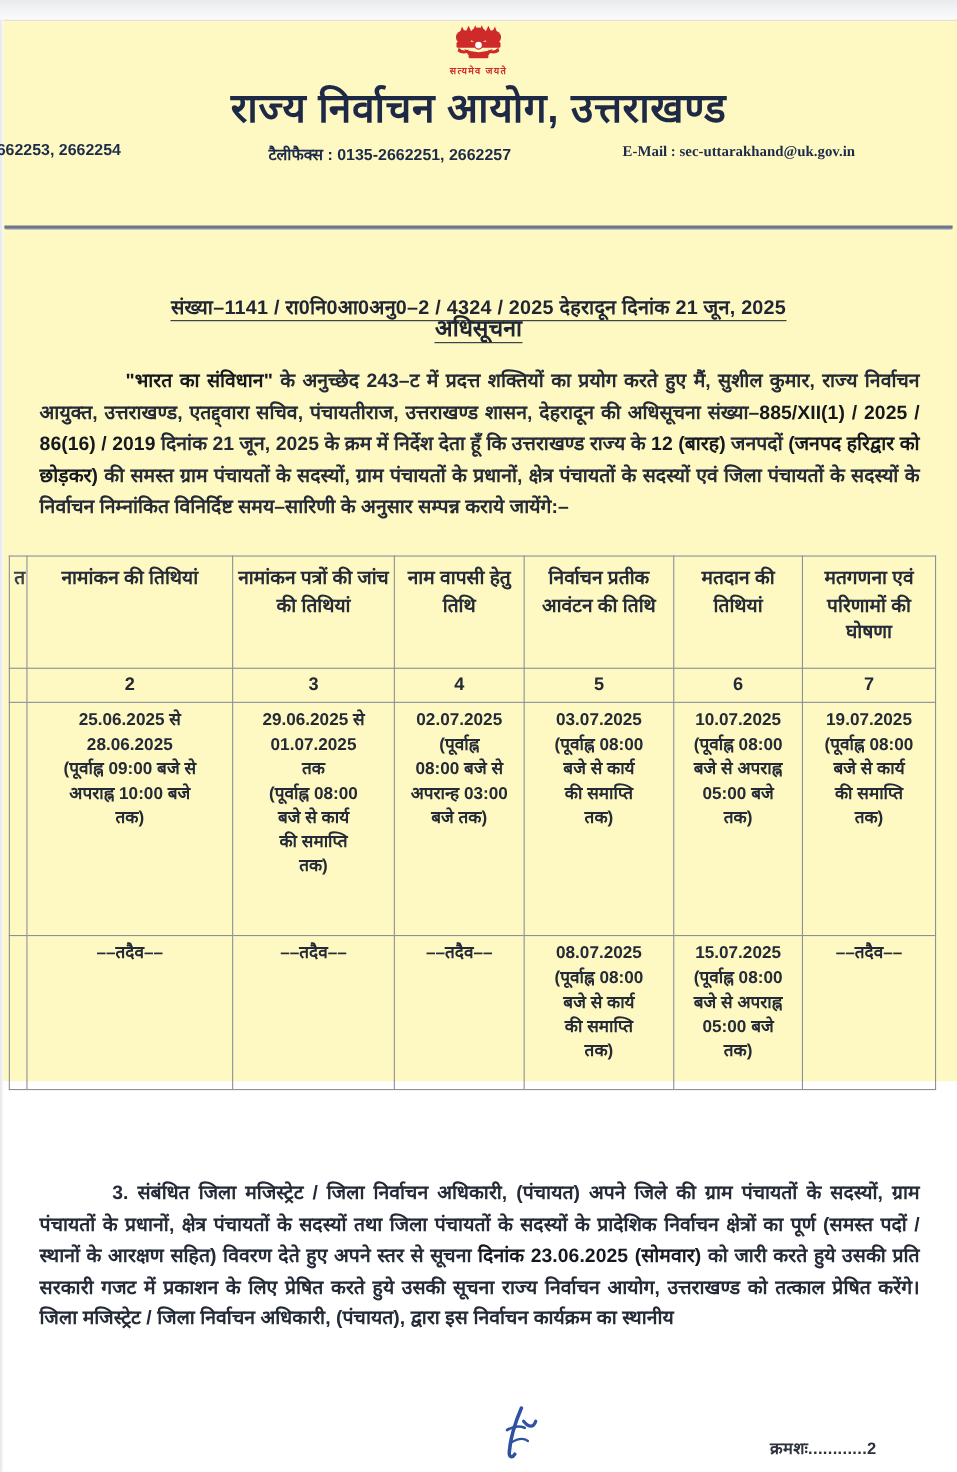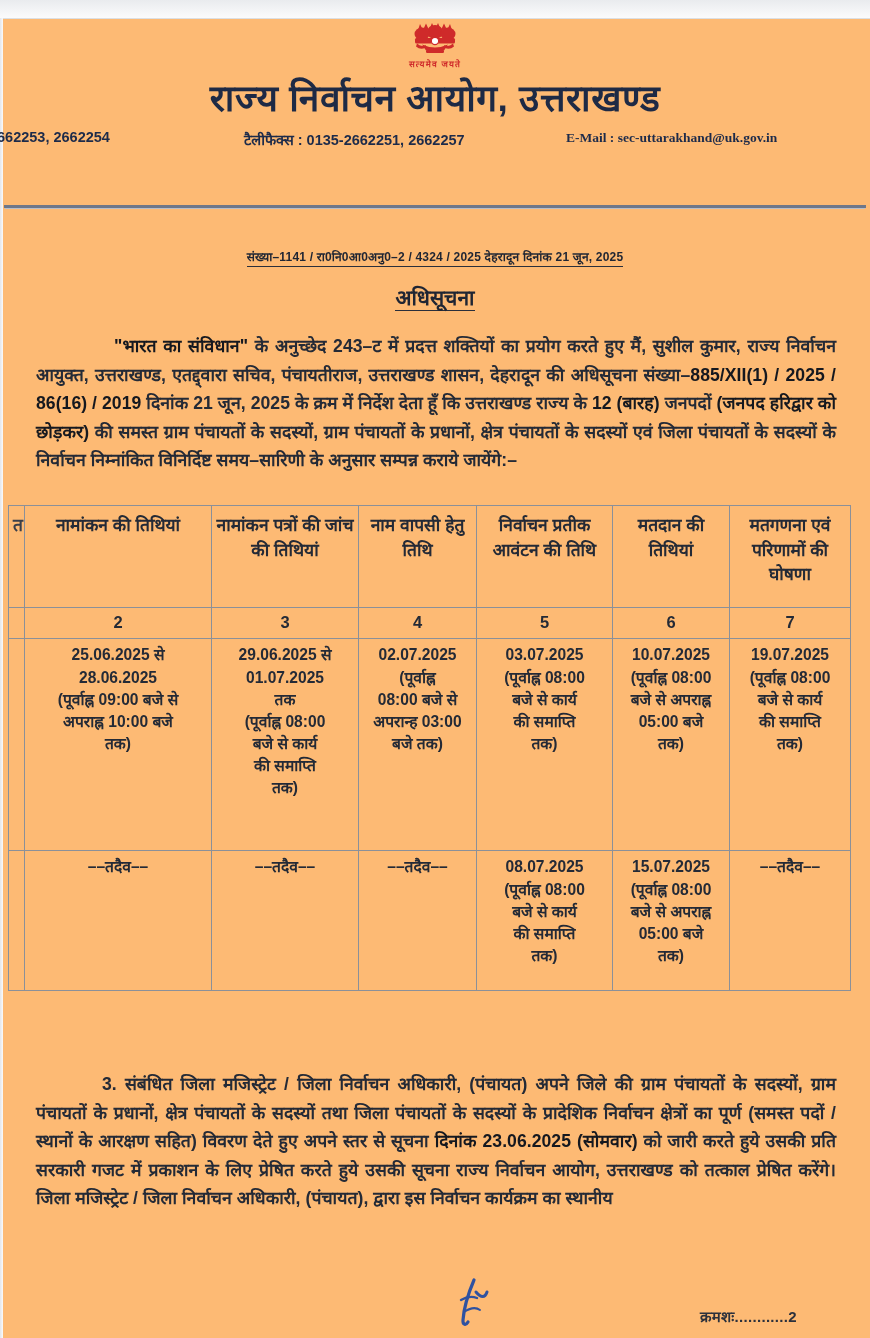--- a/index.html
+++ b/index.html
@@ -7,22 +7,22 @@
   body{
     width:870px;height:1338px;
     background:#ffffff;
     font-family:"Liberation Sans", sans-serif;
     color:#2b2f36;
     overflow:hidden;
     position:relative;
   }
   .page{
     position:relative;
-    width:870px;height:1338px;
-    background:#fdba74;
+    width:870px;height:983px;
+    background:#fef9c3;
     box-sizing:border-box;
   }
   
   .scan-top-band{
     position:absolute;left:0;top:0;width:870px;height:18px;
     background:linear-gradient(180deg,#e9ebee 0%, #f3f4f6 55%, #fbfbfc 100%);
     border-bottom:1px solid #dcdfe3;
   }
   .scan-left-edge{
     position:absolute;left:0;top:18px;width:3px;height:1320px;
@@ -65,22 +65,22 @@
   .contact-email{position:absolute;left:566px;top:1px;white-space:nowrap;font-size:13.5px;font-weight:700;
     font-family:"Liberation Serif", serif;}
   .rule{
     position:absolute;left:4px;top:205px;width:862px;height:3px;
     background:#6e7789;
     box-shadow:0 2px 0 -1px #b9bfca;
   }
 
   
   .ref-line{
-    position:absolute;left:0;top:248px;width:870px;text-align:center;
-    font-size:12px;font-weight:700;color:#1f2533;letter-spacing:.2px;
+    position:absolute;left:0;top:266px;width:870px;text-align:center;
+    font-size:18px;font-weight:700;color:#1f2533;letter-spacing:.2px;
   }
   .ref-line span{
     border-bottom:1.6px solid #2a2f3b;padding-bottom:2px;
   }
   .doc-title{
     position:absolute;left:0;top:283px;width:870px;text-align:center;
     font-size:21px;font-weight:700;color:#1f2533;
   }
   .doc-title span{border-bottom:1.6px solid #2a2f3b;padding-bottom:1px;}
 

